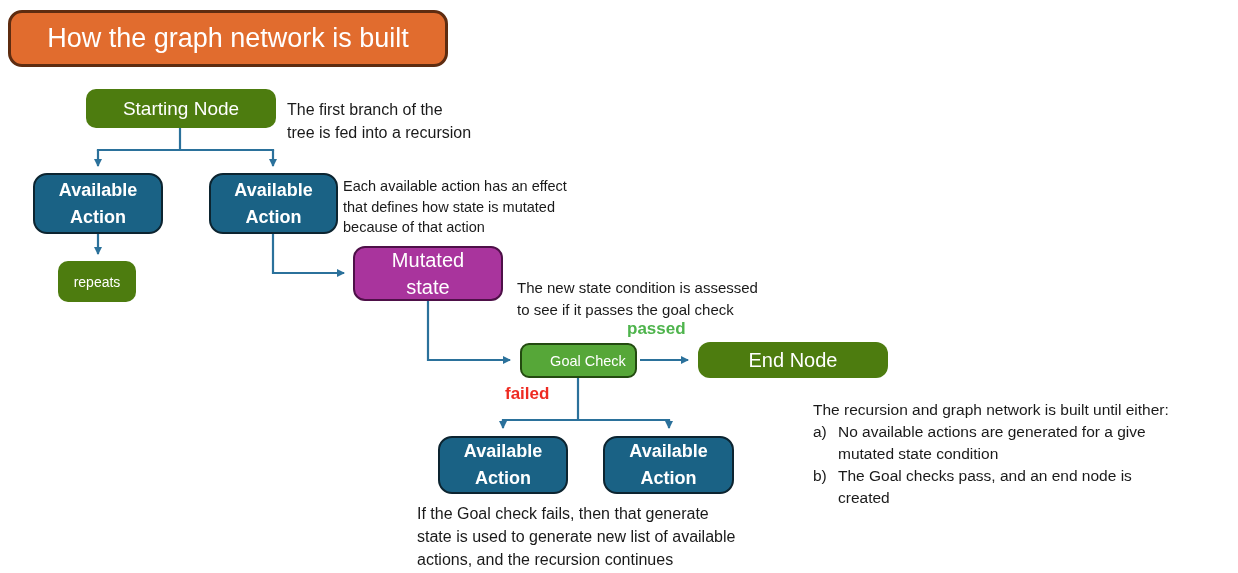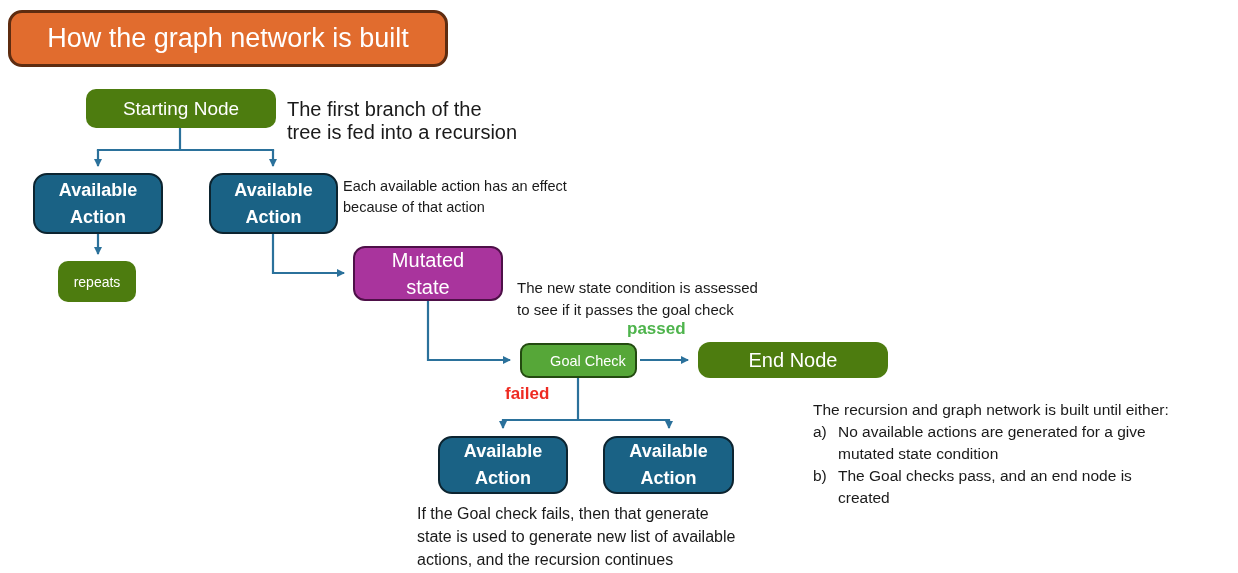--- a/index.html
+++ b/index.html
@@ -25,21 +25,21 @@
   .title-box {
     position:absolute; left:8px; top:10px; width:440px; height:57px;
     background:#e16c2e; border:3px solid #5e2c10; border-radius:14px;
     color:#ffffff; font-size:27px; font-weight:500;
     display:flex; align-items:center; justify-content:center; box-sizing:border-box;
   }
 
   .ann { position:absolute; color:#1a1a1a; }
   .ann-sm { font-size:14.5px; line-height:20.5px; }
   .ann-md { font-size:15px; line-height:22px; }
-  .ann-lg { font-size:20px; line-height:23px; }
+  .ann-lg { font-size:16px; line-height:23px; }
 
   .edge-label { position:absolute; font-size:17px; font-weight:600; }
   .label-passed { color:#4eb44c; }
   .label-failed { color:#ee2a21; }
 
   .note { position:absolute; font-size:15.5px; line-height:22px; }
   .note-item { display:flex; }
   .note-marker { width:25px; flex:0 0 25px; }
 </style>
 </head>
@@ -110,20 +110,21 @@
   <div class="edge-label label-passed" style="left:627px; top:319px;">passed</div>
   <div class="edge-label label-failed" style="left:505px; top:384px;">failed</div>
 
   <div class="ann ann-lg" style="left:287px; top:98px;">
     <div>The first branch of the</div>
     <div>tree is fed into a recursion</div>
   </div>
 
   <div class="ann ann-sm" style="left:343px; top:176px;">
     <div>Each available action has an effect</div>
+    <div>that defines how state is mutated</div>
     <div>because of that action</div>
   </div>
 
   <div class="ann ann-md" style="left:517px; top:277px;">
     <div>The new state condition is assessed</div>
     <div>to see if it passes the goal check</div>
   </div>
 
   <div class="ann" style="left:417px; top:502px; font-size:16px; line-height:23px;">
     <div>If the Goal check fails, then that generate</div>

